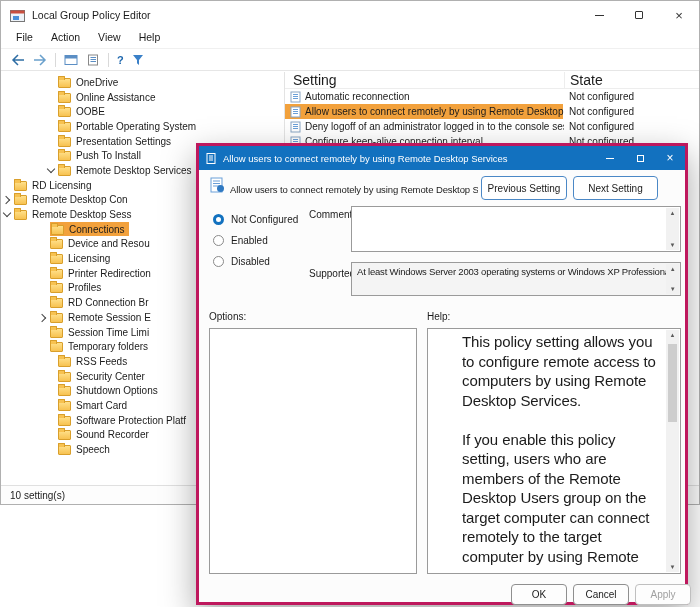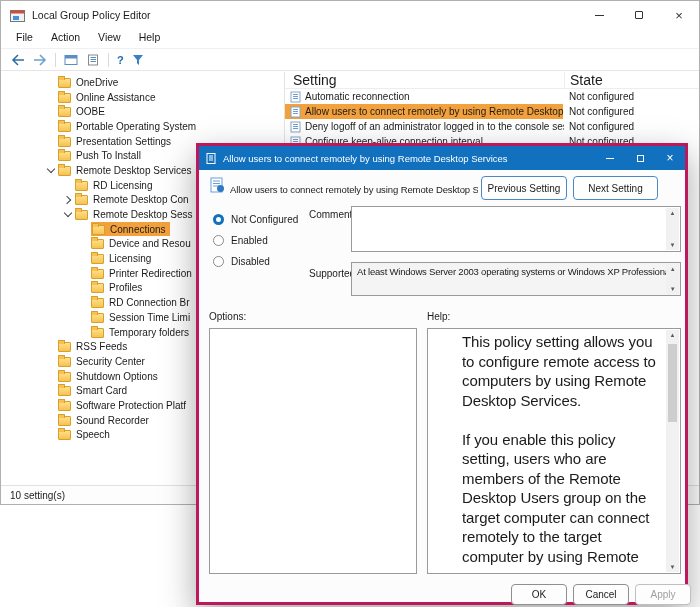--- a/index.html
+++ b/index.html
@@ -23,22 +23,22 @@
 
   .toolbar { display:flex; align-items:center; height:22px; padding-left:10px; gap:8px; border-bottom:1px solid #e6e6e6; }
   .tsep { width:1px; height:14px; background:#d9d9d9; }
   .ticon { display:inline-flex; align-items:center; justify-content:center; }
   .qmark { color:#1d66ad; font-weight:bold; font-size:11px; }
 
   .content { position:absolute; top:71px; left:0; right:0; bottom:19px; display:flex; overflow:hidden; }
   .treepane { width:284px; border-right:1px solid #e3e3e3; padding-top:3px; overflow:hidden; flex:0 0 284px; }
   .trow { display:flex; align-items:center; height:14.7px; font-size:10px; white-space:nowrap; }
   .lvl1 { padding-left:44px; }
-  .lvl2 { padding-left:61px; }
-  .lvl3 { padding-left:77px; }
+  .lvl2 { }
+  .lvl3 { padding-left:36px; }
   .chev { width:13px; height:13px; position:relative; flex:0 0 13px; }
   .chev.exp::before { content:""; position:absolute; left:3px; top:2px; width:5px; height:5px; border-right:1px solid #444; border-bottom:1px solid #444; transform:rotate(45deg); }
   .chev.col::before { content:""; position:absolute; left:2px; top:4px; width:5px; height:5px; border-right:1px solid #444; border-bottom:1px solid #444; transform:rotate(-45deg); }
   .folder { width:13px; height:10px; background:linear-gradient(#ffe08a,#f7c251); border:1px solid #d99f2b; border-radius:1px; position:relative; margin:1px 5px 0 0; flex:0 0 13px; }
   .folder::before { content:""; position:absolute; left:-1px; top:-3px; width:5px; height:3px; background:#f7c251; border:1px solid #d99f2b; border-bottom:none; border-radius:1px 1px 0 0; }
   .selwrap { display:inline-flex; align-items:center; background:#F2A13C; padding:0 4px 0 1px; height:14px; }
 
   .listpane { flex:1; position:relative; overflow:hidden; }
   .lheader { display:flex; height:17px; align-items:center; font-size:14px; border-bottom:1px solid #ededed; }
   .hsetting { padding-left:8px; flex:1; }
@@ -237,20 +237,25 @@
           </div>
         <div class="trow lvl3">
             <span class="chev"></span>
             <span class="folder"></span>
             <span>Profiles</span>
           </div>
         <div class="trow lvl3">
             <span class="chev"></span>
             <span class="folder"></span>
             <span>RD Connection Br</span>
+          </div>
+        <div class="trow lvl3">
+            <span class="chev col"></span>
+            <span class="folder"></span>
+            <span>Remote Session E</span>
           </div>
         <div class="trow lvl3">
             <span class="chev"></span>
             <span class="folder"></span>
             <span>Session Time Limi</span>
           </div>
         <div class="trow lvl3">
             <span class="chev"></span>
             <span class="folder"></span>
             <span>Temporary folders</span>

